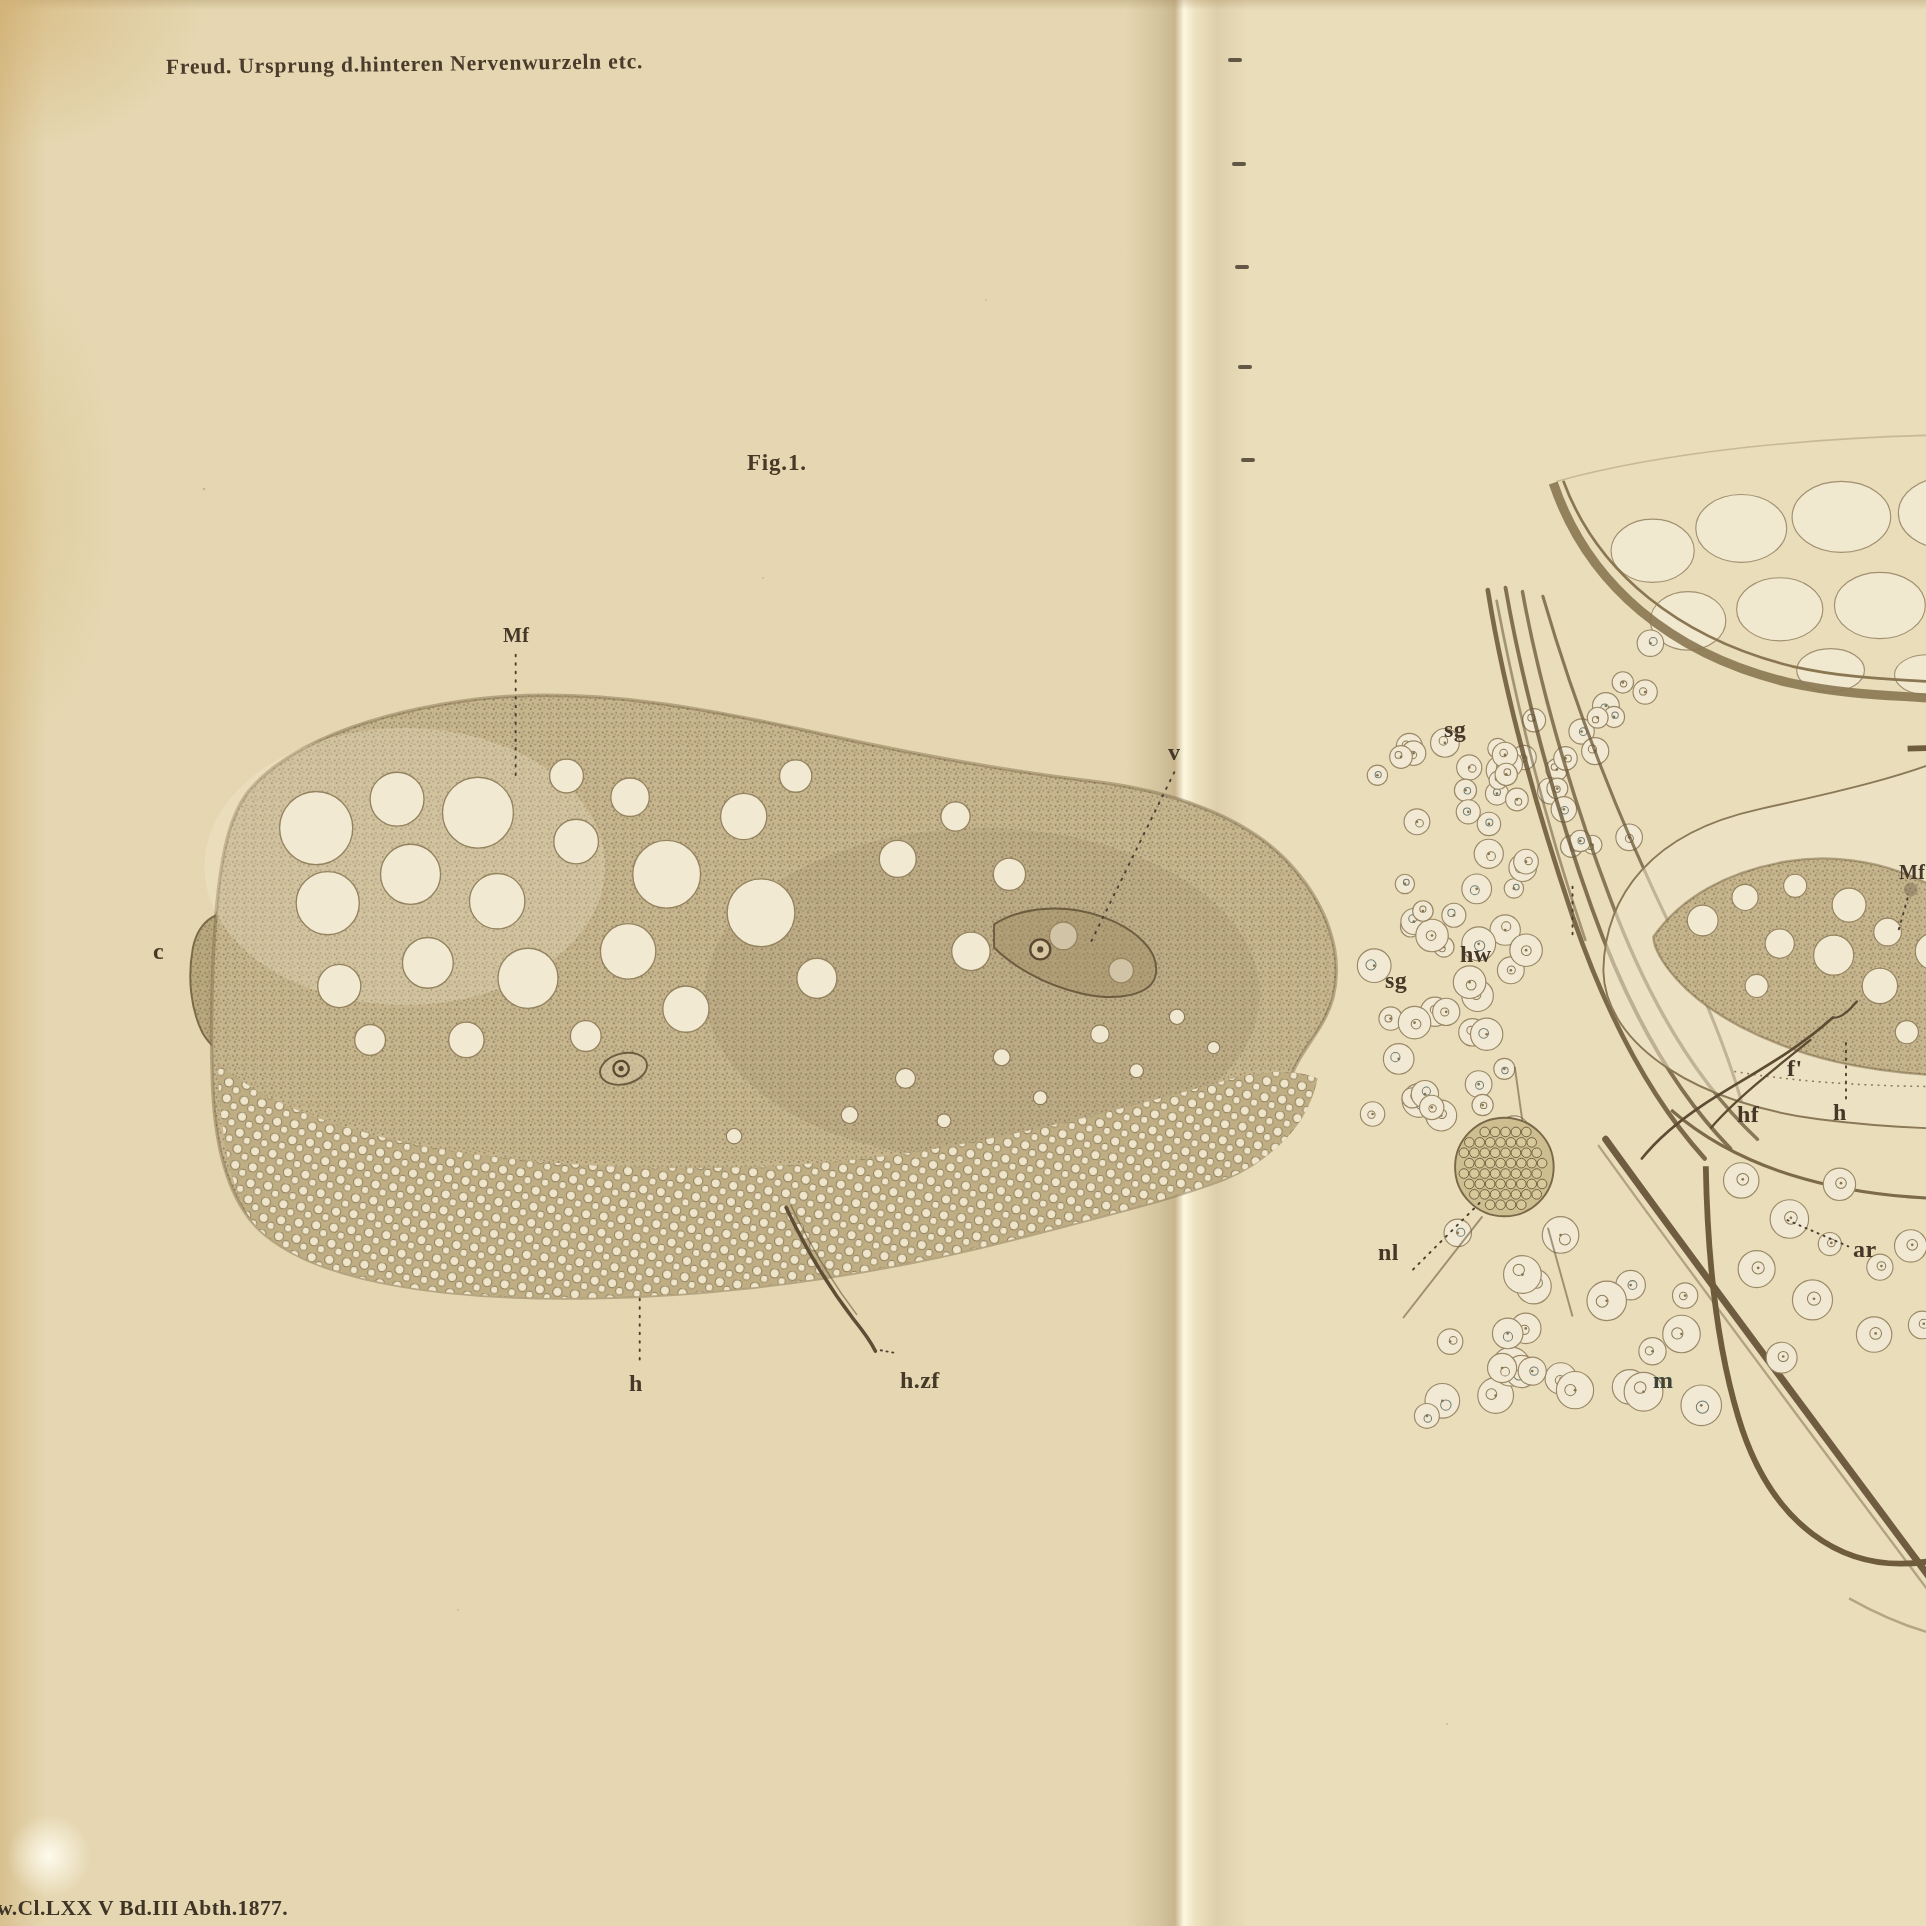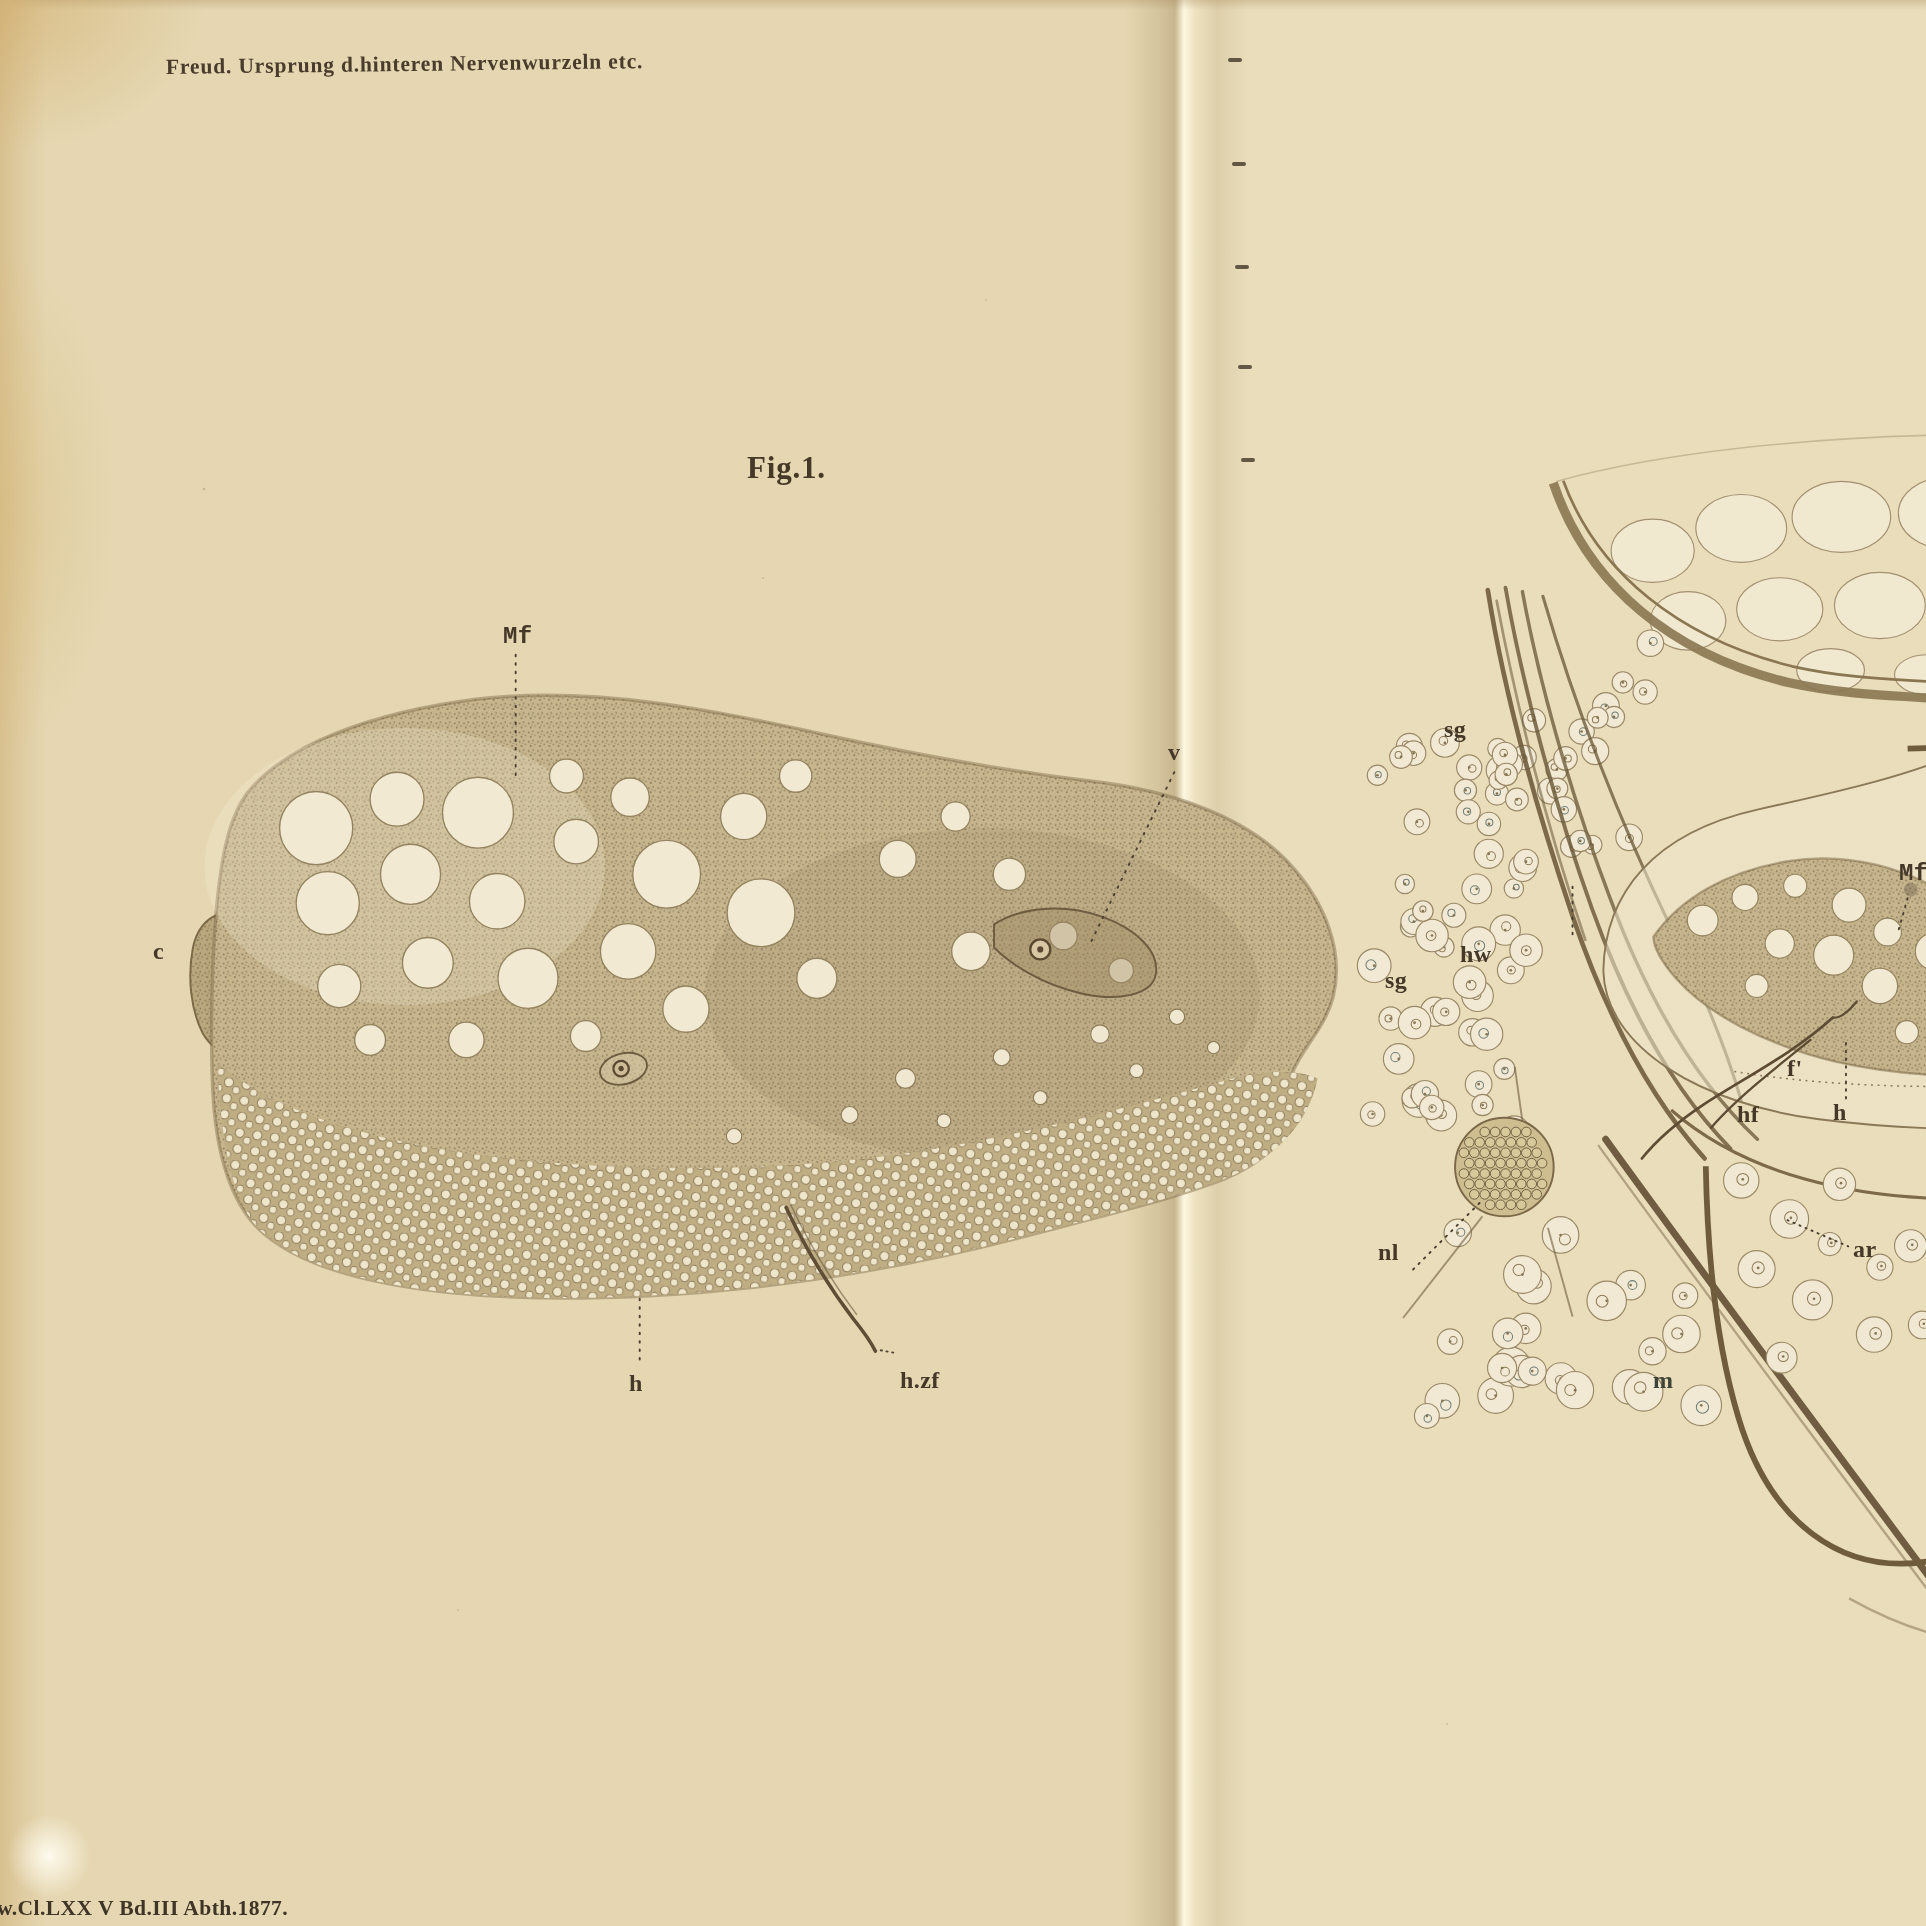--- a/index.html
+++ b/index.html
@@ -19,25 +19,25 @@
       radial-gradient(ellipse 162px 347px at 0% 26%, rgba(212,182,116,.38), transparent 72%),
       linear-gradient(90deg, #d8c08f 0px, rgba(216,192,143,.55) 18.5px, rgba(216,192,143,0) 46px),
       linear-gradient(270deg, rgba(168,138,88,.45) 0px, rgba(196,170,120,.22) 16px, rgba(196,170,120,0) 50px),
       linear-gradient(0deg, rgba(158,130,84,.40) 0px, rgba(158,130,84,0) 13px),
       linear-gradient(180deg, rgba(158,130,84,.30) 0px, rgba(158,130,84,0) 10px),
       linear-gradient(90deg, rgba(120,95,55,0) 1125px, rgba(122,97,56,.16) 1159px, rgba(131,104,60,.30) 1175px, rgba(255,250,229,.92) 1184px, rgba(243,232,198,.45) 1195px, rgba(150,122,75,.14) 1217px, rgba(150,122,75,0) 1248px),
       linear-gradient(90deg, rgba(212,186,132,.10) 0px, rgba(212,186,132,.10) 1183px, rgba(250,242,216,.12) 1183px, rgba(250,242,216,.12) 100%);
   }
   .stitch{position:absolute;width:14px;height:3.9px;border-radius:1.9px;background:rgba(60,50,36,.78);}
   .lbl{position:absolute;color:#453828;font-weight:700;letter-spacing:0.4px;white-space:nowrap;line-height:1;}
-  .lbl.big{font-size:24px;font-family:Liberation Mono, monospace;}
+  .lbl.big{font-size:20px;}
   .lbl.small{font-size:24px;}
   .header-line{position:absolute;left:166px;top:52px;font-size:21.6px;font-weight:700;
     letter-spacing:0.8px;color:#4a3c2c;transform:rotate(-0.7deg);white-space:nowrap;}
-  .figcap{position:absolute;font-size:31px;font-weight:700;letter-spacing:0.8px;color:#463927;white-space:nowrap;}
+  .figcap{position:absolute;font-size:23px;font-weight:700;letter-spacing:0.8px;color:#463927;white-space:nowrap;}
   .footer{position:absolute;font-weight:700;color:#3f3527;white-space:nowrap;line-height:1;}
   .footer.left{left:-3.1px;top:1898px;font-size:21.6px;letter-spacing:0.4px;}
   .footer.center{left:838px;top:1896px;font-size:24px;letter-spacing:1.2px;}
   svg.art{position:absolute;left:0;top:0;}
 </style>
 </head>
 <body>
 
 <div class="page">
 

